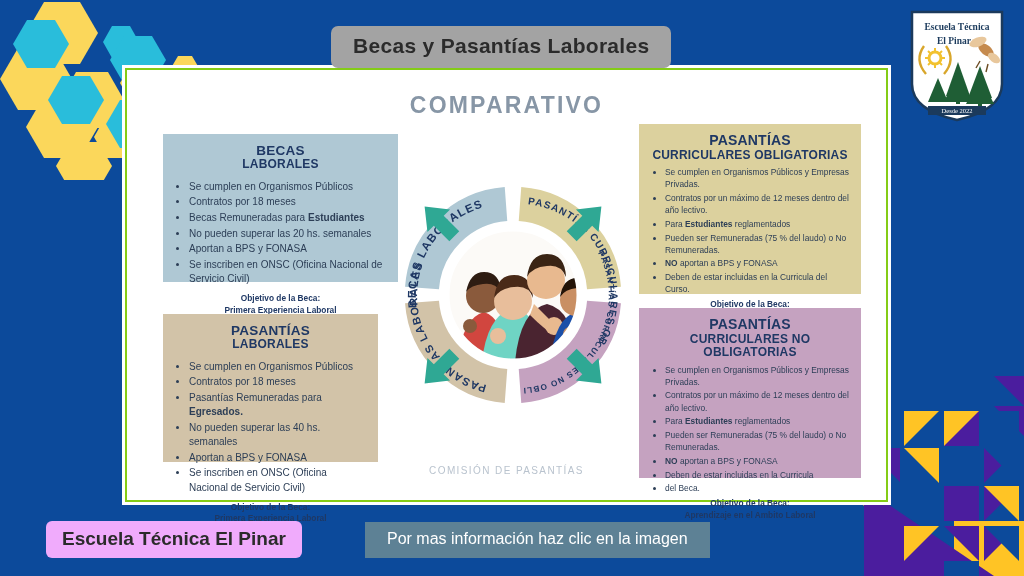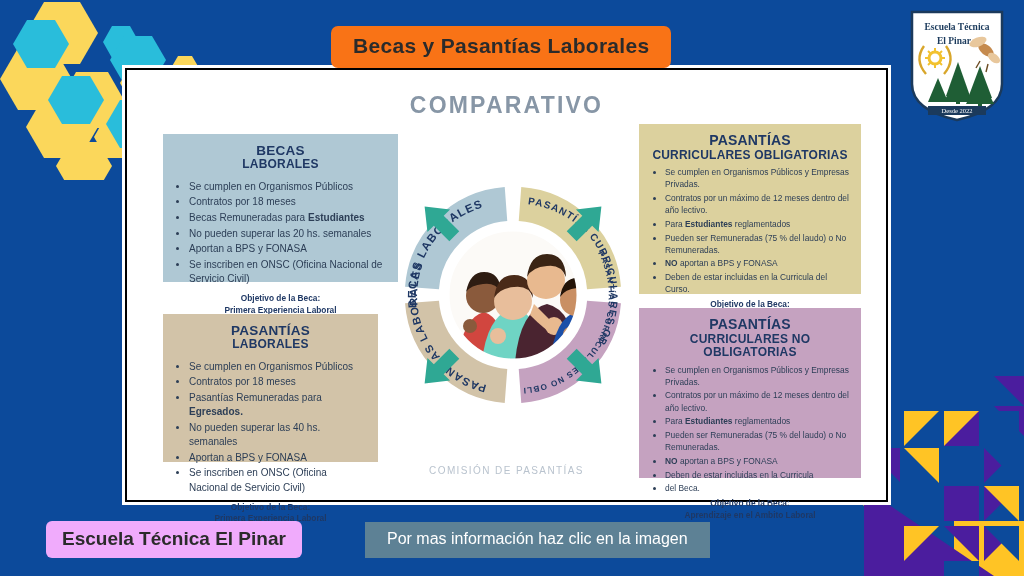--- a/index.html
+++ b/index.html
@@ -11,34 +11,34 @@
 
   
   #hex-deco { position:absolute; left:0; top:0; width:200px; height:180px; z-index:2; }
 
   
   #tri-deco { position:absolute; right:0; bottom:0; width:180px; height:200px; z-index:2; }
 
   
   .title-pill {
     position:absolute; left:331px; top:26px;
-    background:#f97316; border-radius:7px;
+    background:#a3a3a3; border-radius:7px;
     padding:8px 22px 10px; z-index:6;
     color:#2B2B2B; font-size:21px; font-weight:bold;
     letter-spacing:.3px; white-space:nowrap;
   }
 
   
   #crest { position:absolute; right:12px; top:6px; width:110px; height:118px; z-index:6; }
 
   
   .card {
     position:absolute; left:125px; top:68px;
     width:763px; height:434px; background:#FFFFFF;
-    border:2px solid #000000; outline:3px solid #FFFFFF;
+    border:2px solid #84cc16; outline:3px solid #FFFFFF;
     z-index:4;
   }
   .card-title {
     position:absolute; left:0; right:0; top:22px; text-align:center;
     color:#8796A6; font-size:23px; font-weight:bold; letter-spacing:2.2px;
   }
   .card-footnote {
     position:absolute; left:0; right:0; bottom:24px; text-align:center;
     color:#B9C3CE; font-size:10px; letter-spacing:1.4px;
   }

